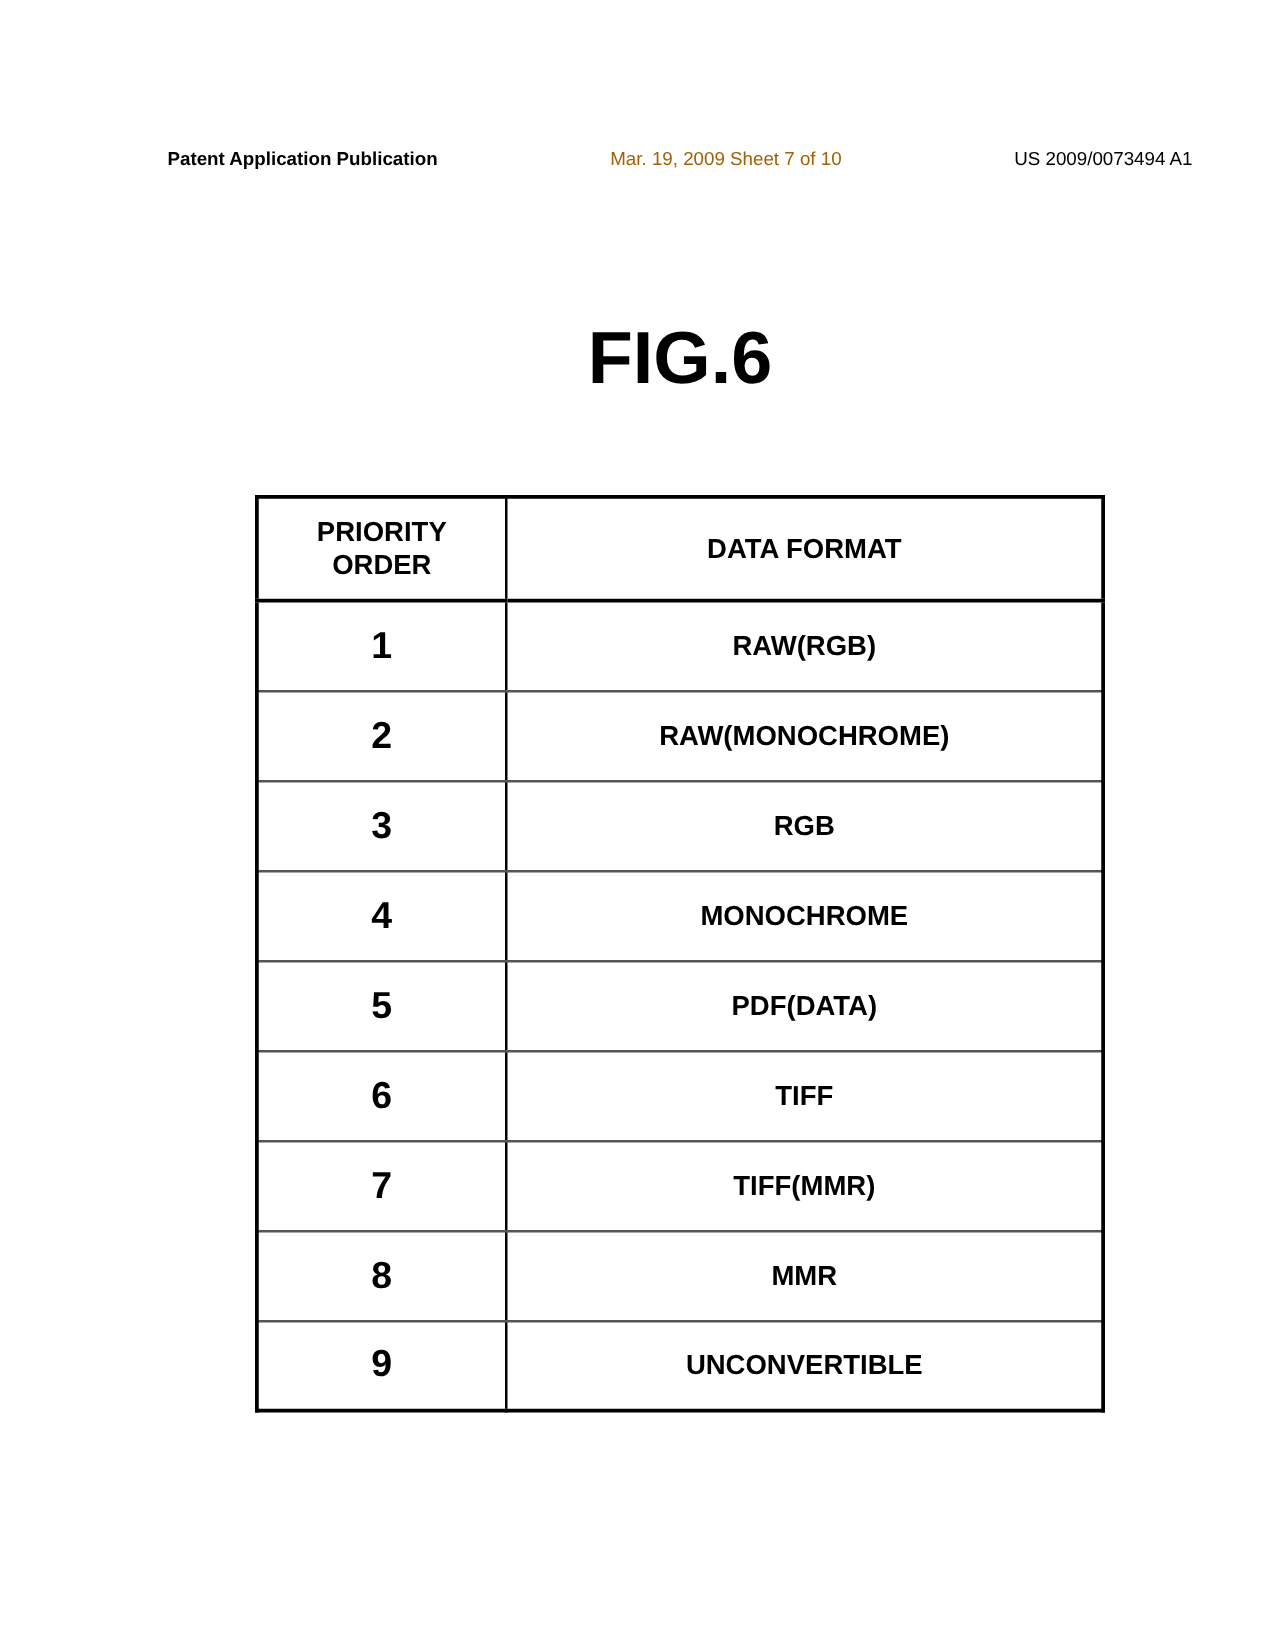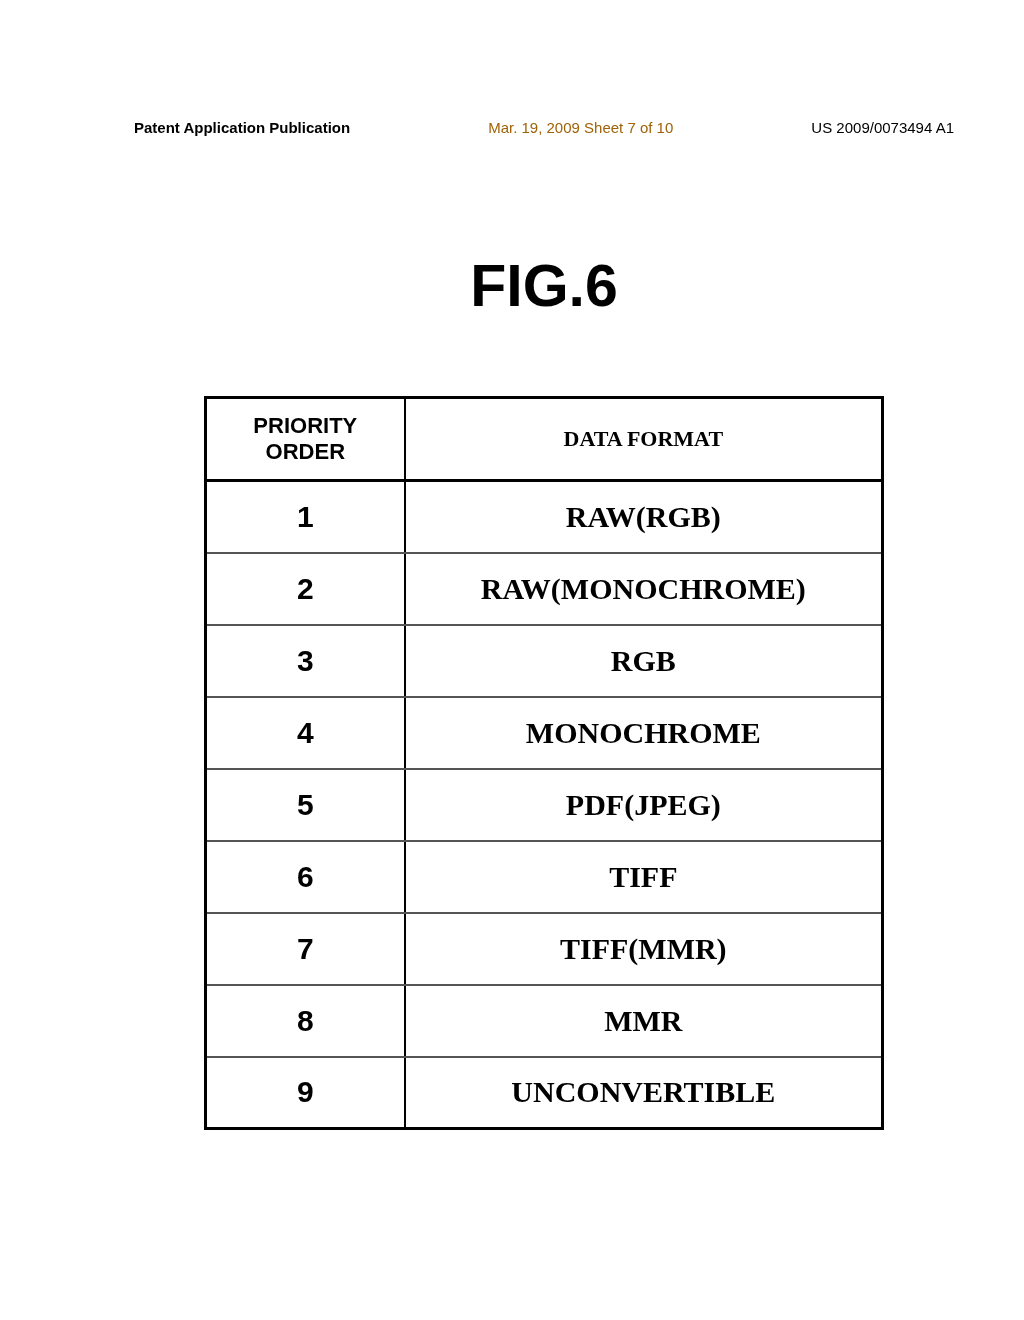--- a/index.html
+++ b/index.html
@@ -71,33 +71,32 @@
       padding: 0;
       text-align: center;
     }
 
     .col-priority {
       width: 200px;
     }
 
     .col-format {
       width: 480px;
-      font-family: Liberation Serif, serif;
     }
 
     thead th {
       font-size: 22px;
       font-weight: bold;
       color: #000;
       padding: 14px 16px;
       border-bottom: 3px solid #000;
     }
 
     tbody td {
-      font-size: 30px;
+      font-size: 22px;
       font-weight: bold;
       color: #000;
       height: 72px;
       vertical-align: middle;
     }
 
     tbody tr td:first-child {
       font-size: 30px;
     }
 
@@ -136,21 +135,21 @@
         <tr>
           <td class="col-priority">3</td>
           <td class="col-format">RGB</td>
         </tr>
         <tr>
           <td class="col-priority">4</td>
           <td class="col-format">MONOCHROME</td>
         </tr>
         <tr>
           <td class="col-priority">5</td>
-          <td class="col-format">PDF(JPEG)</td>
+          <td class="col-format">PDF(DATA)</td>
         </tr>
         <tr>
           <td class="col-priority">6</td>
           <td class="col-format">TIFF</td>
         </tr>
         <tr>
           <td class="col-priority">7</td>
           <td class="col-format">TIFF(MMR)</td>
         </tr>
         <tr>

